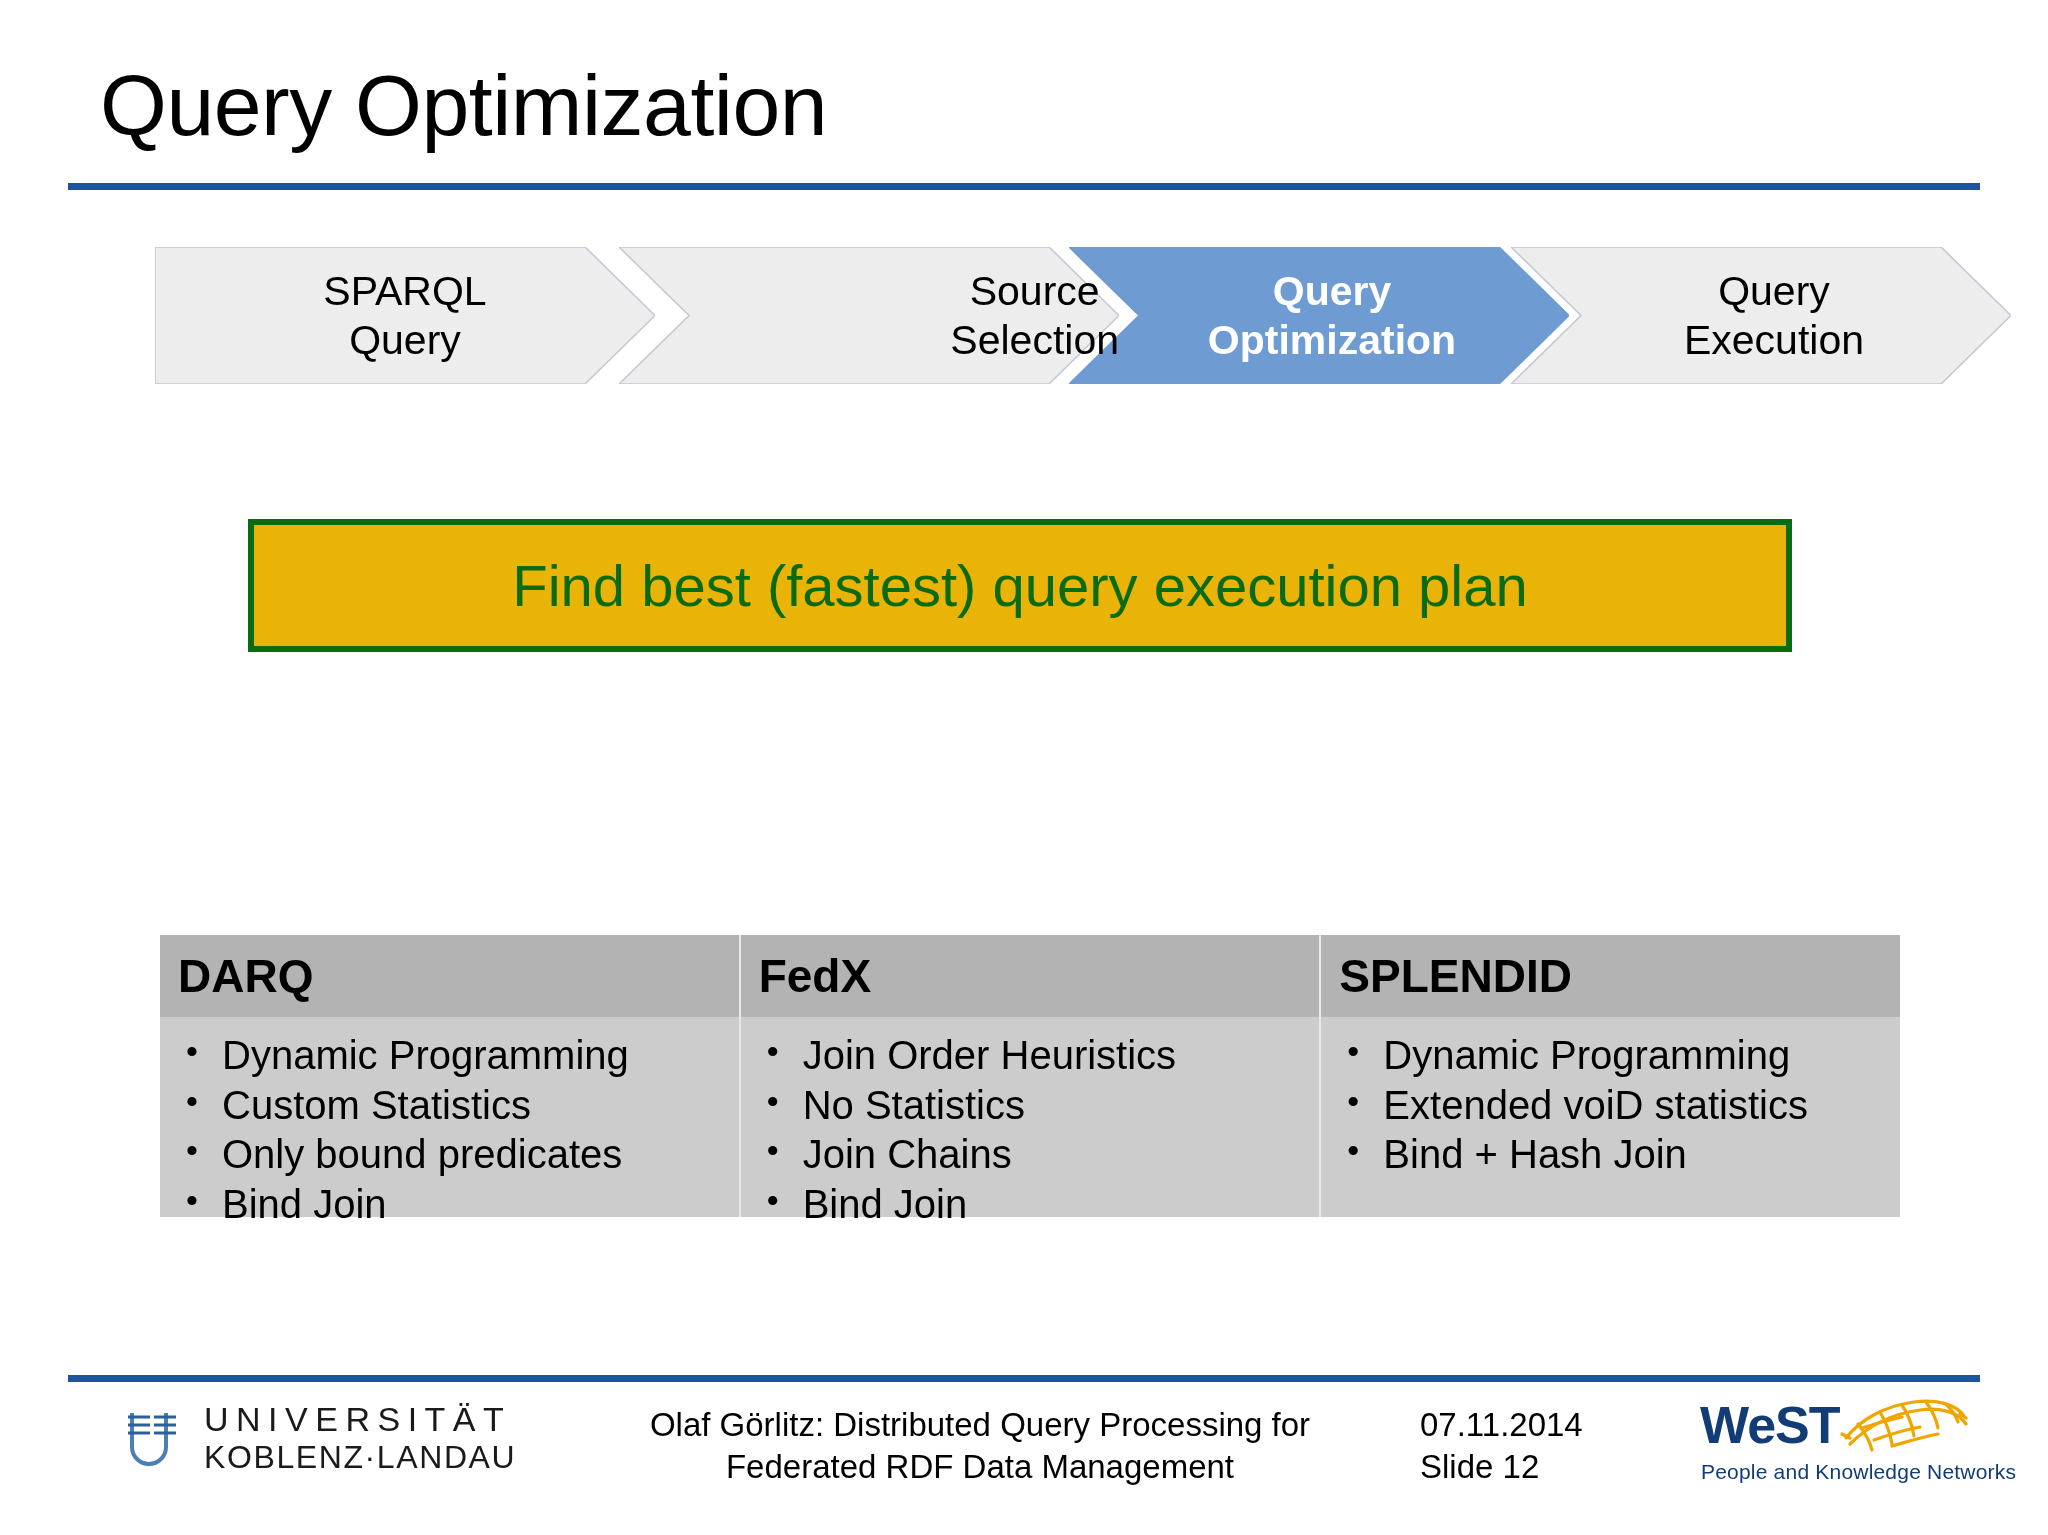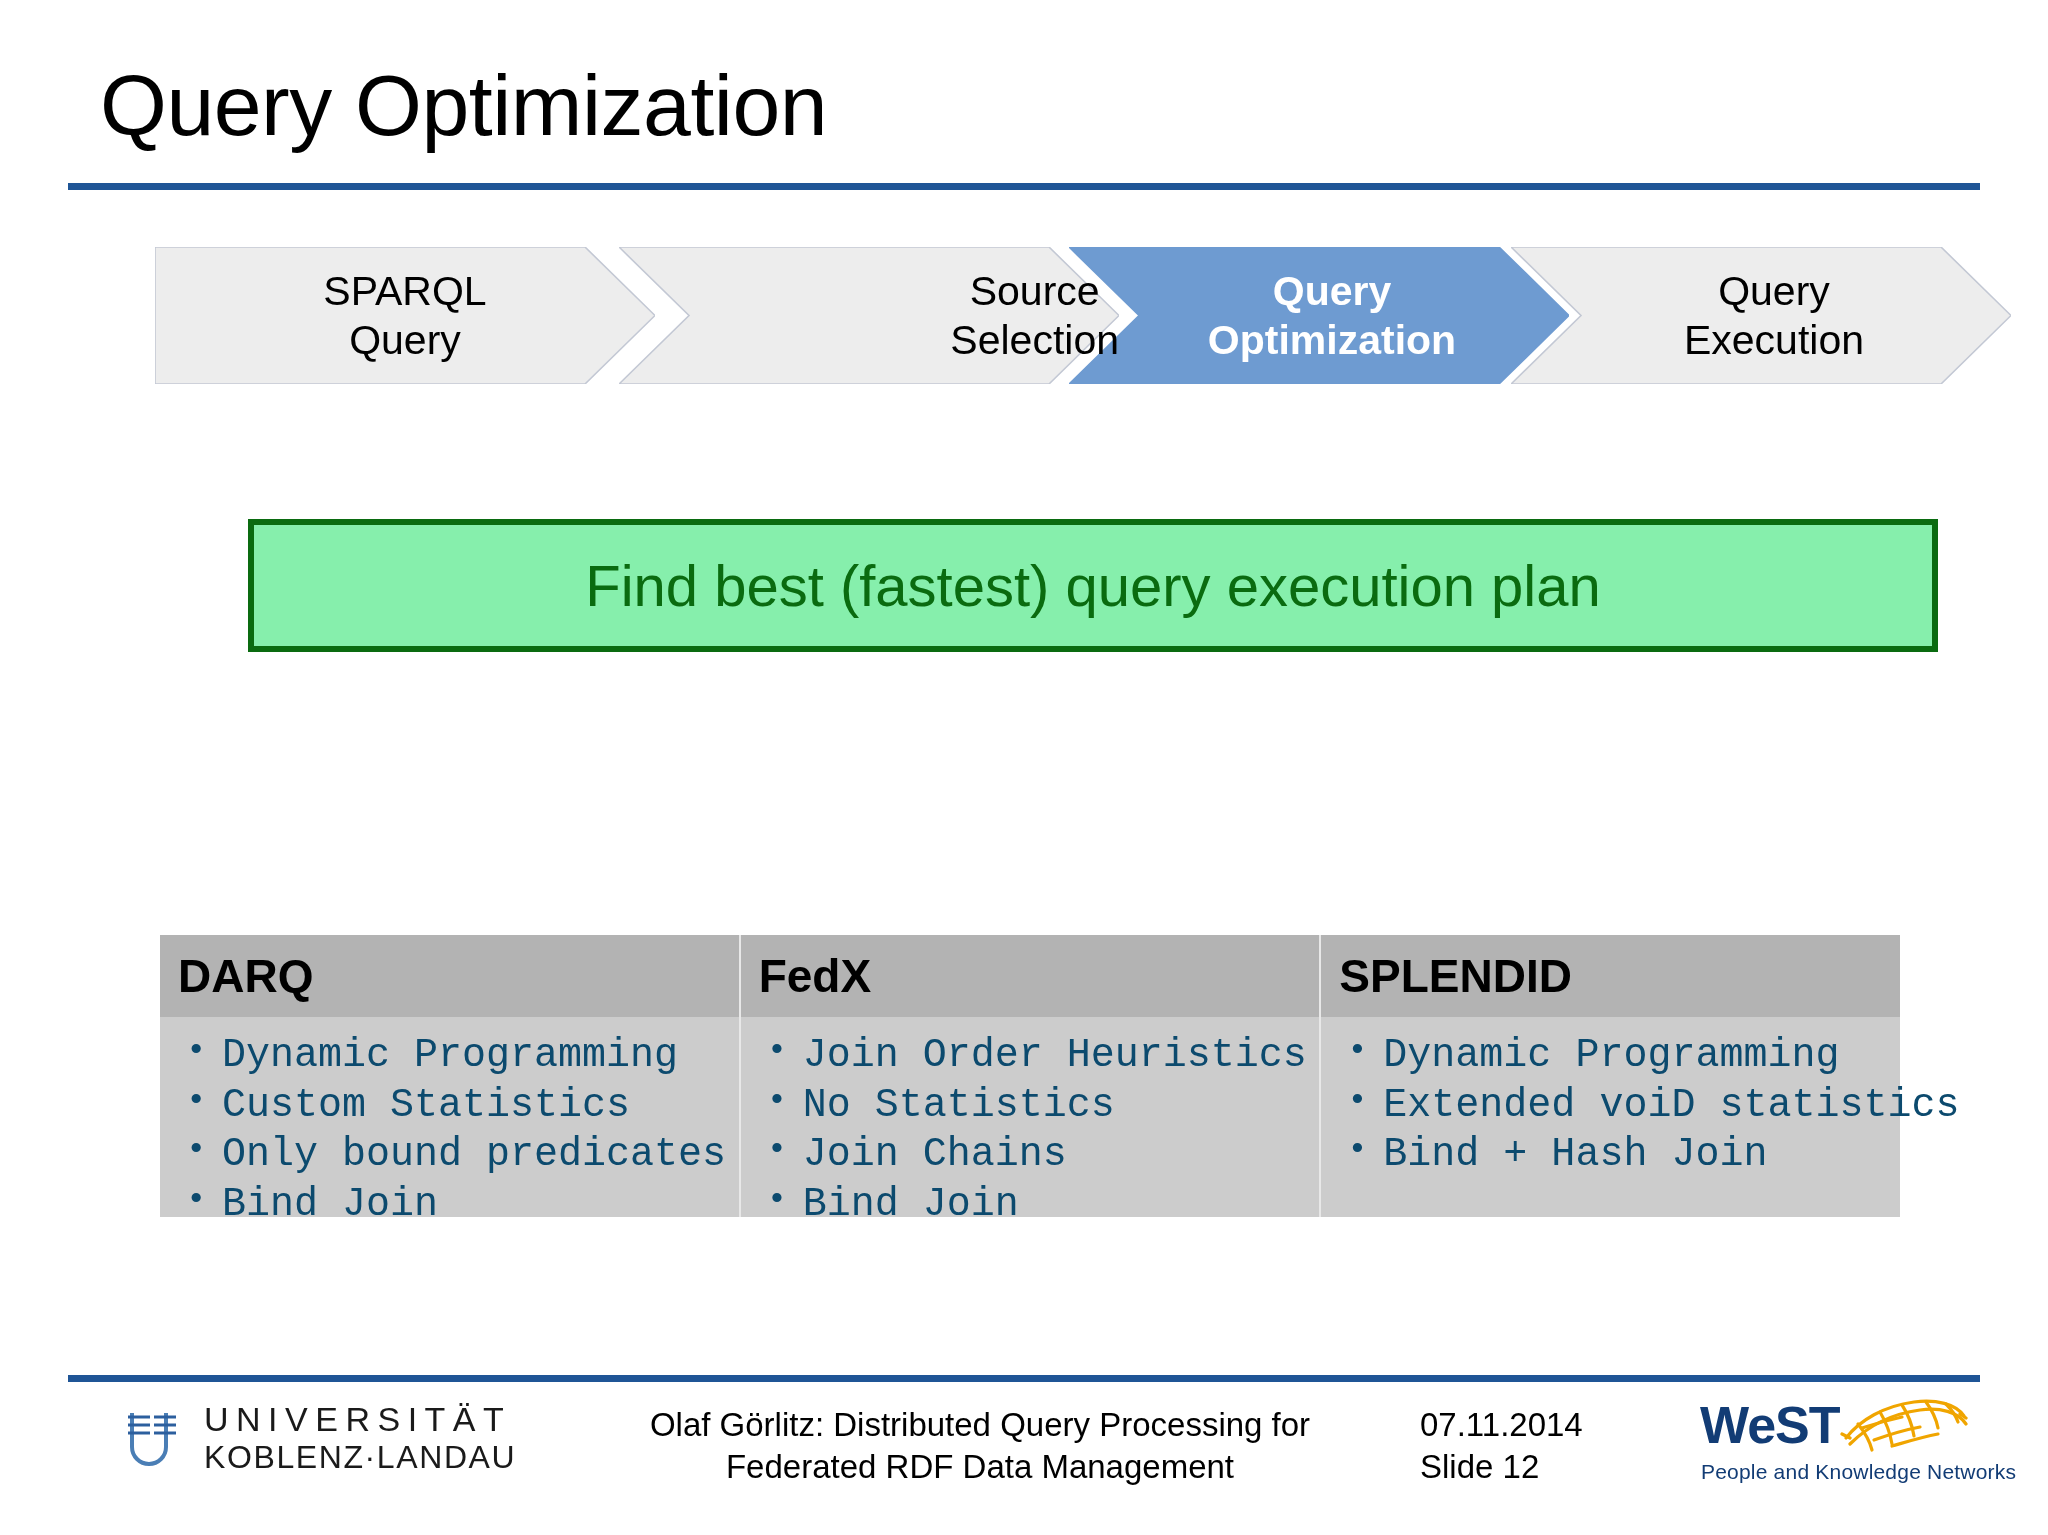--- a/index.html
+++ b/index.html
@@ -70,24 +70,24 @@
   .chev.active .label {
     color: #ffffff;
     font-weight: bold;
   }
 
   
   .greenbox {
     position: absolute;
     left: 248px;
     top: 519px;
-    width: 1690px;
+    width: 1544px;
     height: 133px;
     border: 6px solid #0A6B10;
-    background: #86efac;
+    background: #eab308;
     display: flex;
     align-items: center;
     justify-content: center;
   }
   .greenbox-text {
     font-size: 58px;
     color: #0A6B10;
     white-space: nowrap;
   }
 
@@ -119,25 +119,24 @@
     align-items: center;
   }
   .tbody .tcell {
     height: 200px;
     padding-top: 14px;
   }
   .bullets { list-style: none; }
   .bullets li {
     font-size: 40px;
     line-height: 1.24;
-    color: #0c4a6e;
+    color: #000000;
     position: relative;
     padding-left: 44px;
     white-space: nowrap;
-    font-family: Liberation Mono, monospace;
   }
   .bullets li::before {
     content: "\2022";
     position: absolute;
     left: 8px;
     top: -1px;
     font-size: 34px;
   }
 
   

